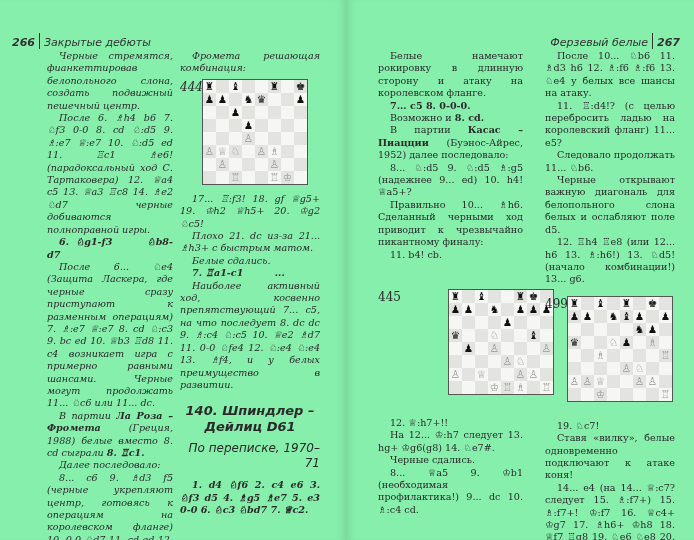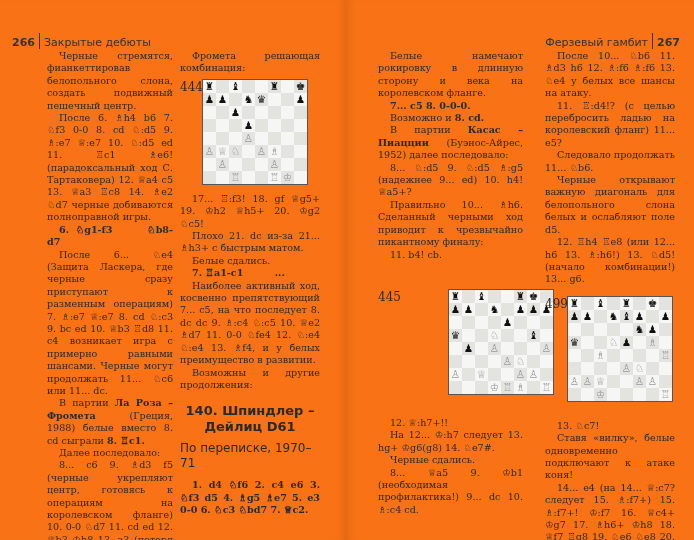--- a/index.html
+++ b/index.html
@@ -5,21 +5,22 @@
   html, body { margin: 0; padding: 0; }
   body {
     width: 694px; height: 540px; overflow: hidden;
     background: #f4f3f0;
     font-family: "DejaVu Serif", serif;
     color: #2a2a2a;
     position: relative;
   }
   .page {
     position: absolute; top: 0; height: 540px;
-    background: #f97316;
+    background: #86efac;
+    font-style: italic;
   }
   .page-left { left: 0; width: 346px; box-shadow: inset -8px 0 10px -6px rgba(0,0,0,0.12); }
   .page-right { left: 346px; width: 348px; box-shadow: inset 8px 0 10px -6px rgba(0,0,0,0.12); }
   .running-head {
     position: absolute; top: 33px;
     font-family: "DejaVu Sans", sans-serif; font-size: 11px; color: #333;
     display: flex; align-items: flex-end;
   }
   .running-head .pnum { font-weight: bold; font-size: 11px; }
   .running-head .sep { width: 1px; height: 16px; background: #333; margin: 0 4px; }
@@ -43,21 +44,21 @@
   .sq { display: flex; align-items: center; justify-content: center; font-size: 10.5px; line-height: 1; font-family: "DejaVu Sans", sans-serif; }
   .sq.l { background: #f6f6f4; }
   .sq.d { background: #e3e3e0; }
   .sq .b { color: #111; }
   .sq .w { color: #999; }
   .game-title {
     text-align: center; font-family: "DejaVu Sans", sans-serif; font-weight: bold;
     font-size: 13px; line-height: 16px; margin: 12px 0 6px;
   }
   .game-sub {
-    text-align: left; font-family: "DejaVu Sans", sans-serif; font-size: 12px; line-height: 15px; margin-bottom: 8px;
+    text-align: right; font-family: "DejaVu Sans", sans-serif; font-size: 12px; line-height: 15px; margin-bottom: 8px;
   }
   .dots { margin-left: 28px; }
 </style>
 </head>
 <body>
 
 <div class="page page-left">
   <div class="running-head rh-left">
     <span class="pnum">266</span>
     <span class="sep"></span>
@@ -194,37 +195,36 @@
         </div>
     </div>
     <p>17... ♖:f3! 18. gf ♕g5+ 19. ♔h2 ♕h5+ 20. ♔g2 ♘c5!</p>
     <p>Плохо 21. dc из-за 21... ♗h3+ с быстрым матом.</p>
     <p>Белые сдались.</p>
     <p class="bold">
       <span>7. ♖a1-c1</span>
       <span class="dots">...</span>
     </p>
     <p>Наиболее активный ход, косвенно препятствующий 7... c5, на что последует 8. dc dc 9. ♗:c4 ♘:c5 10. ♕e2 ♗d7 11. 0-0 ♘fe4 12. ♘:e4 ♘:e4 13. ♗f4, и у белых преимущество в развитии.</p>
-    <p>Возможны и другие продолжения:</p>
     <div class="game-title">140. Шпиндлер – Дейлиц D61</div>
     <div class="game-sub">По переписке, 1970–71</div>
     <p class="bold">1. d4 ♘f6 2. c4 e6 3. ♘f3 d5 4. ♗g5 ♗e7 5. e3 0-0 6. ♘c3 ♘bd7 7. ♕c2.</p>
   </div>
 </div>
 
 <div class="page page-right">
   <div class="running-head rh-right">
-    <span>Ферзевый гамбит</span>
+    <span>Ферзевый белые</span>
     <span class="sep"></span>
     <span class="pnum">267</span>
   </div>
 </div>
 
 <div class="col col3">
-  <p>Белые намечают рокировку в длинную сторону и века на королевском фланге.</p>
+  <p>Белые намечают рокировку в длинную сторону и атаку на королевском фланге.</p>
   <p class="bold">7... c5 8. 0-0-0.</p>
   <p><span>Возможно и </span><b>8. cd.</b></p>
   <p><span>В партии </span><b>Касас – Пиацции</b><span> (Буэнос-Айрес, 1952) далее последовало:</span></p>
   <p>8... ♘:d5 9. ♘:d5 ♗:g5 (надежнее 9... ed) 10. h4! ♕a5+?</p>
   <p>Правильно 10... ♗h6. Сделанный черными ход приводит к чрезвычайно пикантному финалу:</p>
   <p>11. b4! cb.</p>
   <div class="diagram" style="margin-top:28px;margin-bottom:22px;padding-left:48px;">
     <span class="dnum">445</span>
     <div class="board">
         <div class="sq l">
@@ -475,17 +475,17 @@
         </div>
         <div class="sq l"></div>
         <div class="sq d"></div>
         <div class="sq l"></div>
         <div class="sq d"></div>
         <div class="sq l">
           <span class="w">♖</span>
         </div>
       </div>
   </div>
-  <p>13. ♘c7!</p>
+  <p>19. ♘c7!</p>
   <p>Ставя «вилку», белые одновременно подключают к атаке коня!</p>
   <p>14... e4 (на 14... ♕:c7? следует 15. ♗:f7+) 15. ♗:f7+! ♔:f7 16. ♕c4+ ♔g7 17. ♗h6+ ♔h8 18. ♕f7 ♖g8 19. ♘e6 ♘e8 20. ♕:h7+!</p>
 
 </div>
 
 </body></html>

